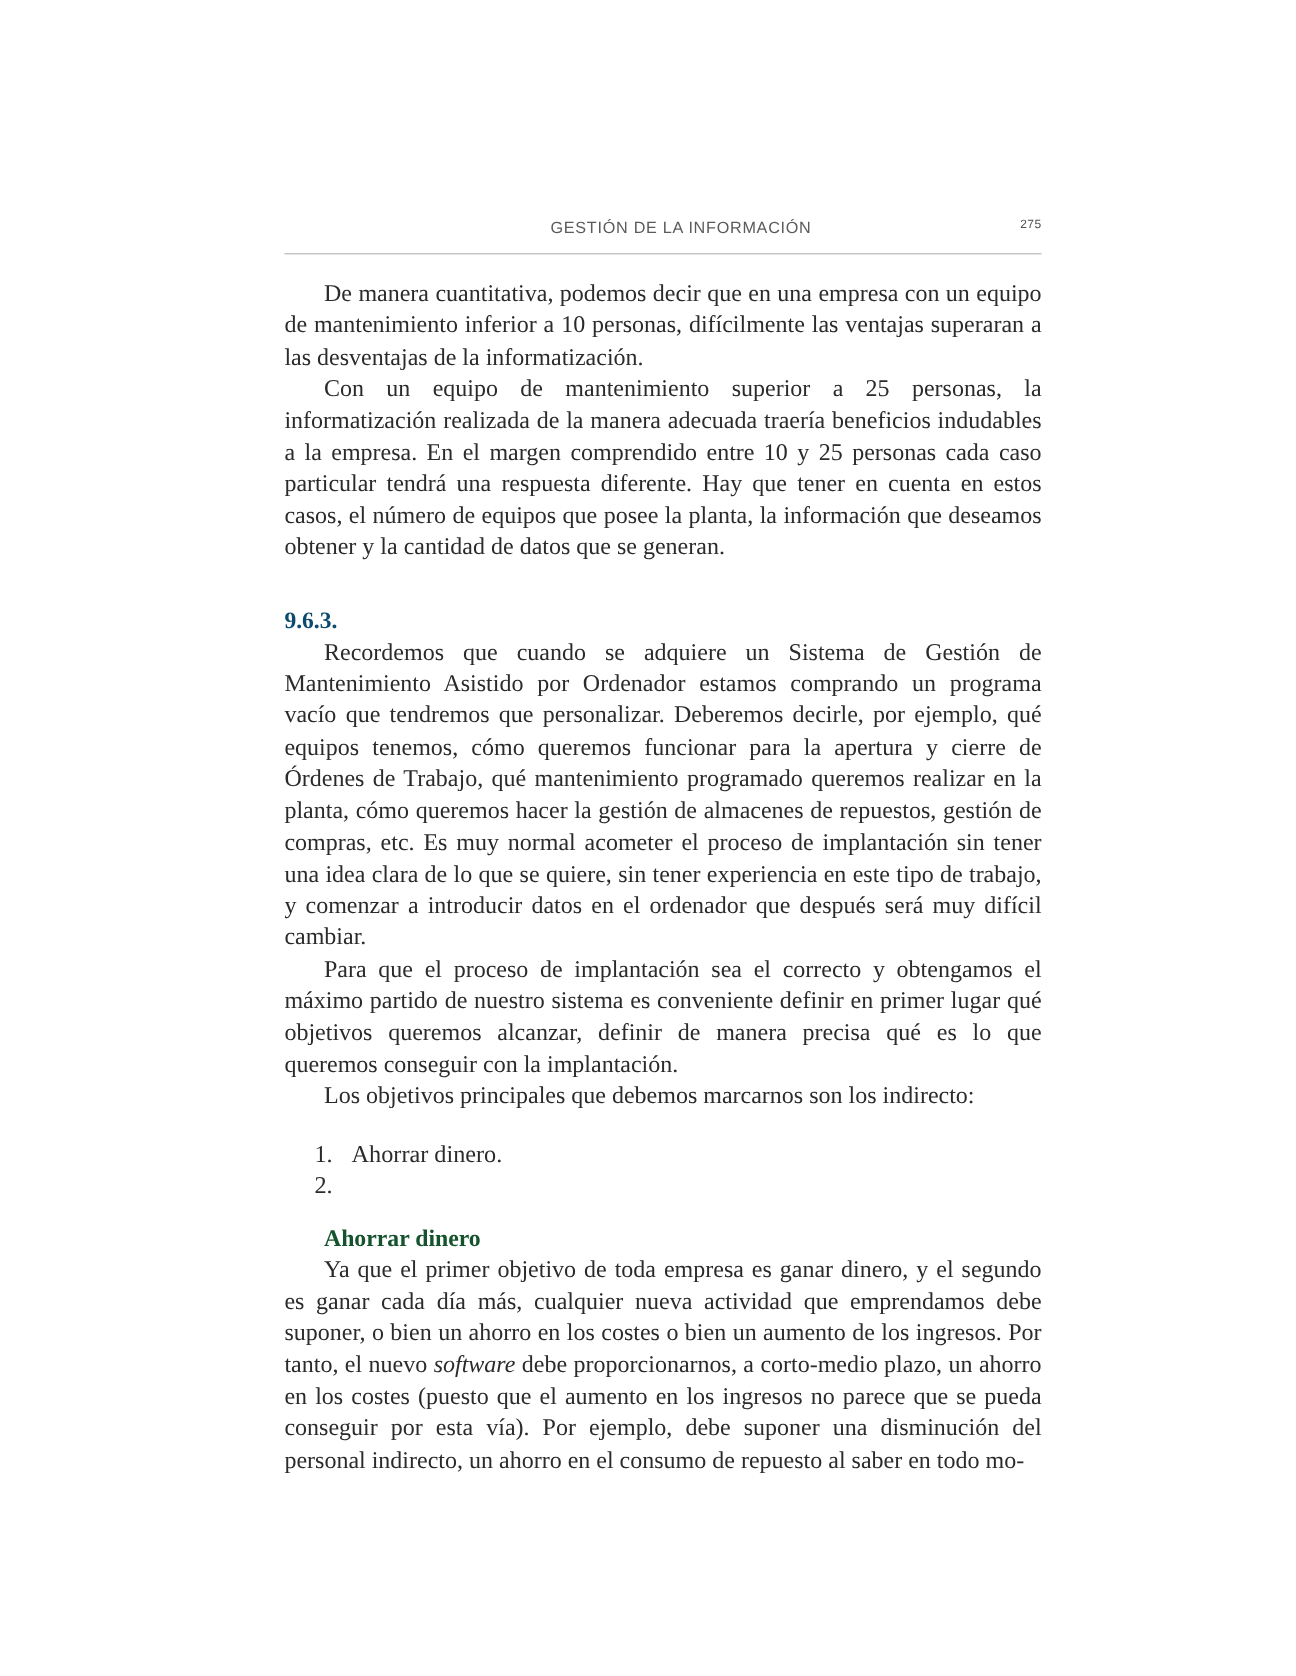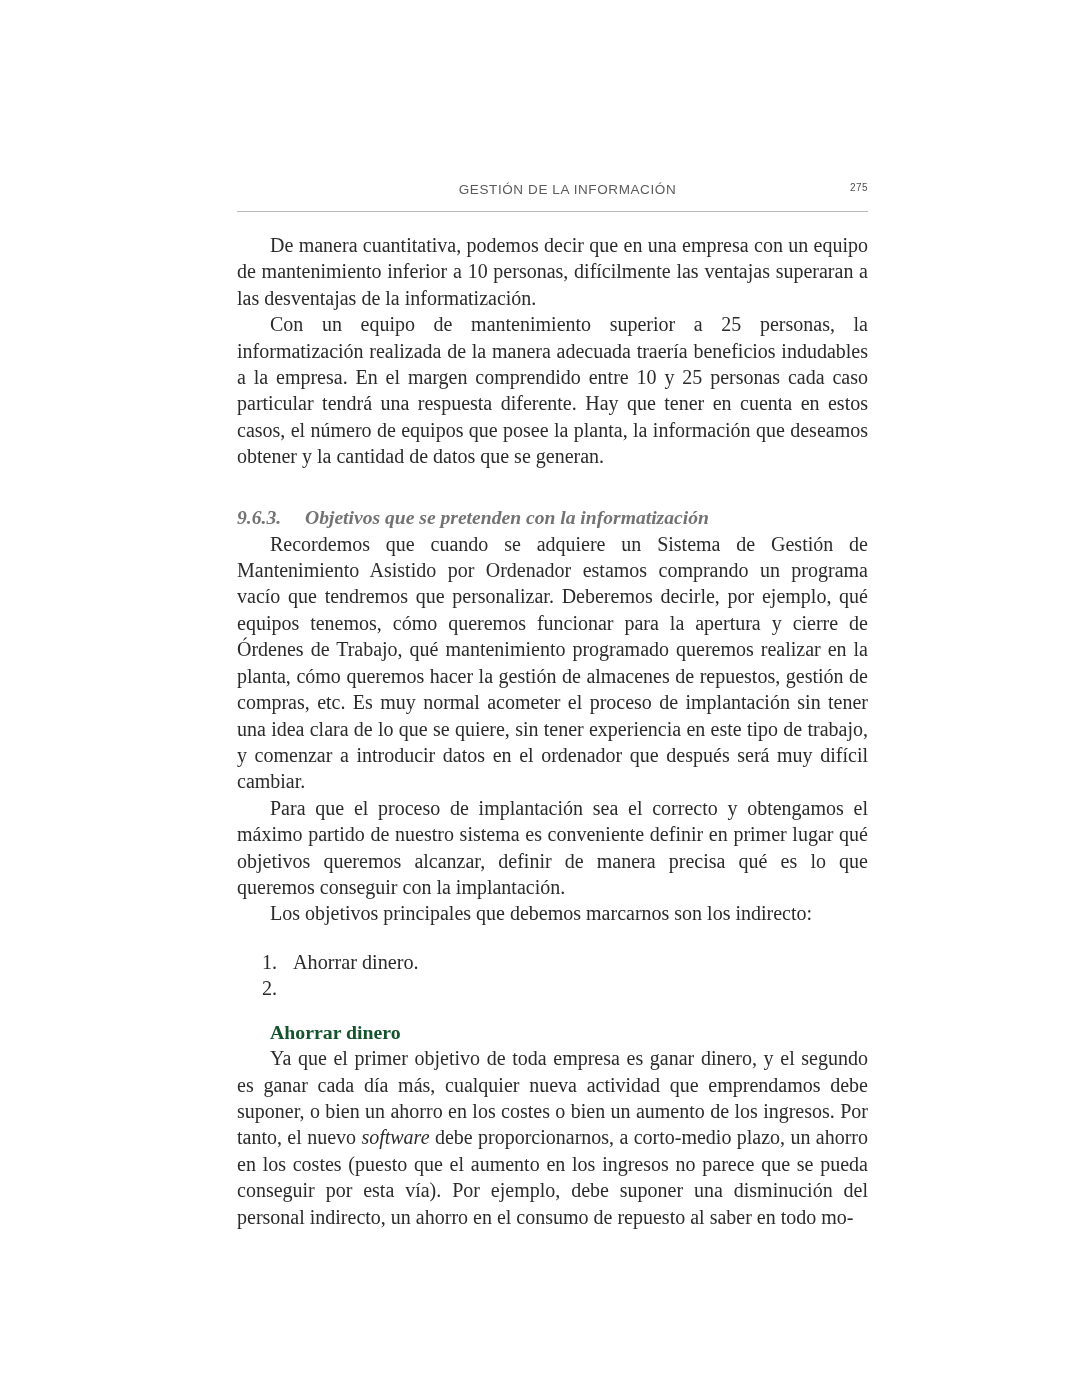--- a/index.html
+++ b/index.html
@@ -74,23 +74,22 @@
   .para em {
     font-style: italic;
   }
 
   
   .section-heading {
     margin-top: 35px;
     margin-bottom: 0;
     font-size: 19.6px;
     font-weight: bold;
-    font-style: italic;
     line-height: 26px;
-    color: #737373;
+    color: #0c4a6e;
     display: flex;
   }
   .section-heading .sec-num {
     width: 68px;
     flex: 0 0 68px;
   }
   .section-heading .sec-title {
     flex: 1 1 auto;
   }
 
@@ -145,21 +144,20 @@
     </div>
     <hr class="runhead-rule">
 
     <div class="body-block">
       <p class="para">De manera cuantitativa, podemos decir que en una empresa con un equipo de mantenimiento inferior a 10 personas, difícilmente las ventajas superaran a las desventajas de la informatización.</p>
       <p class="para">Con un equipo de mantenimiento superior a 25 personas, la informatización realizada de la manera adecuada traería beneficios indudables a la empresa. En el margen comprendido entre 10 y 25 personas cada caso particular tendrá una respuesta diferente. Hay que tener en cuenta en estos casos, el número de equipos que posee la planta, la información que deseamos obtener y la cantidad de datos que se generan.</p>
     </div>
 
     <h2 class="section-heading">
       <span class="sec-num">9.6.3.</span>
-      <span class="sec-title">Objetivos que se pretenden con la informatización</span>
     </h2>
 
     <p class="para after-heading">Recordemos que cuando se adquiere un Sistema de Gestión de Mantenimiento Asistido por Ordenador estamos comprando un programa vacío que tendremos que personalizar. Deberemos decirle, por ejemplo, qué equipos tenemos, cómo queremos funcionar para la apertura y cierre de Órdenes de Trabajo, qué mantenimiento programado queremos realizar en la planta, cómo queremos hacer la gestión de almacenes de repuestos, gestión de compras, etc. Es muy normal acometer el proceso de implantación sin tener una idea clara de lo que se quiere, sin tener experiencia en este tipo de trabajo, y comenzar a introducir datos en el ordenador que después será muy difícil cambiar.</p>
 
     <p class="para">Para que el proceso de implantación sea el correcto y obtengamos el máximo partido de nuestro sistema es conveniente definir en primer lugar qué objetivos queremos alcanzar, definir de manera precisa qué es lo que queremos conseguir con la implantación.</p>
 
     <p class="para">Los objetivos principales que debemos marcarnos son los indirecto:</p>
 
     <ol class="objectives">
       <li>

